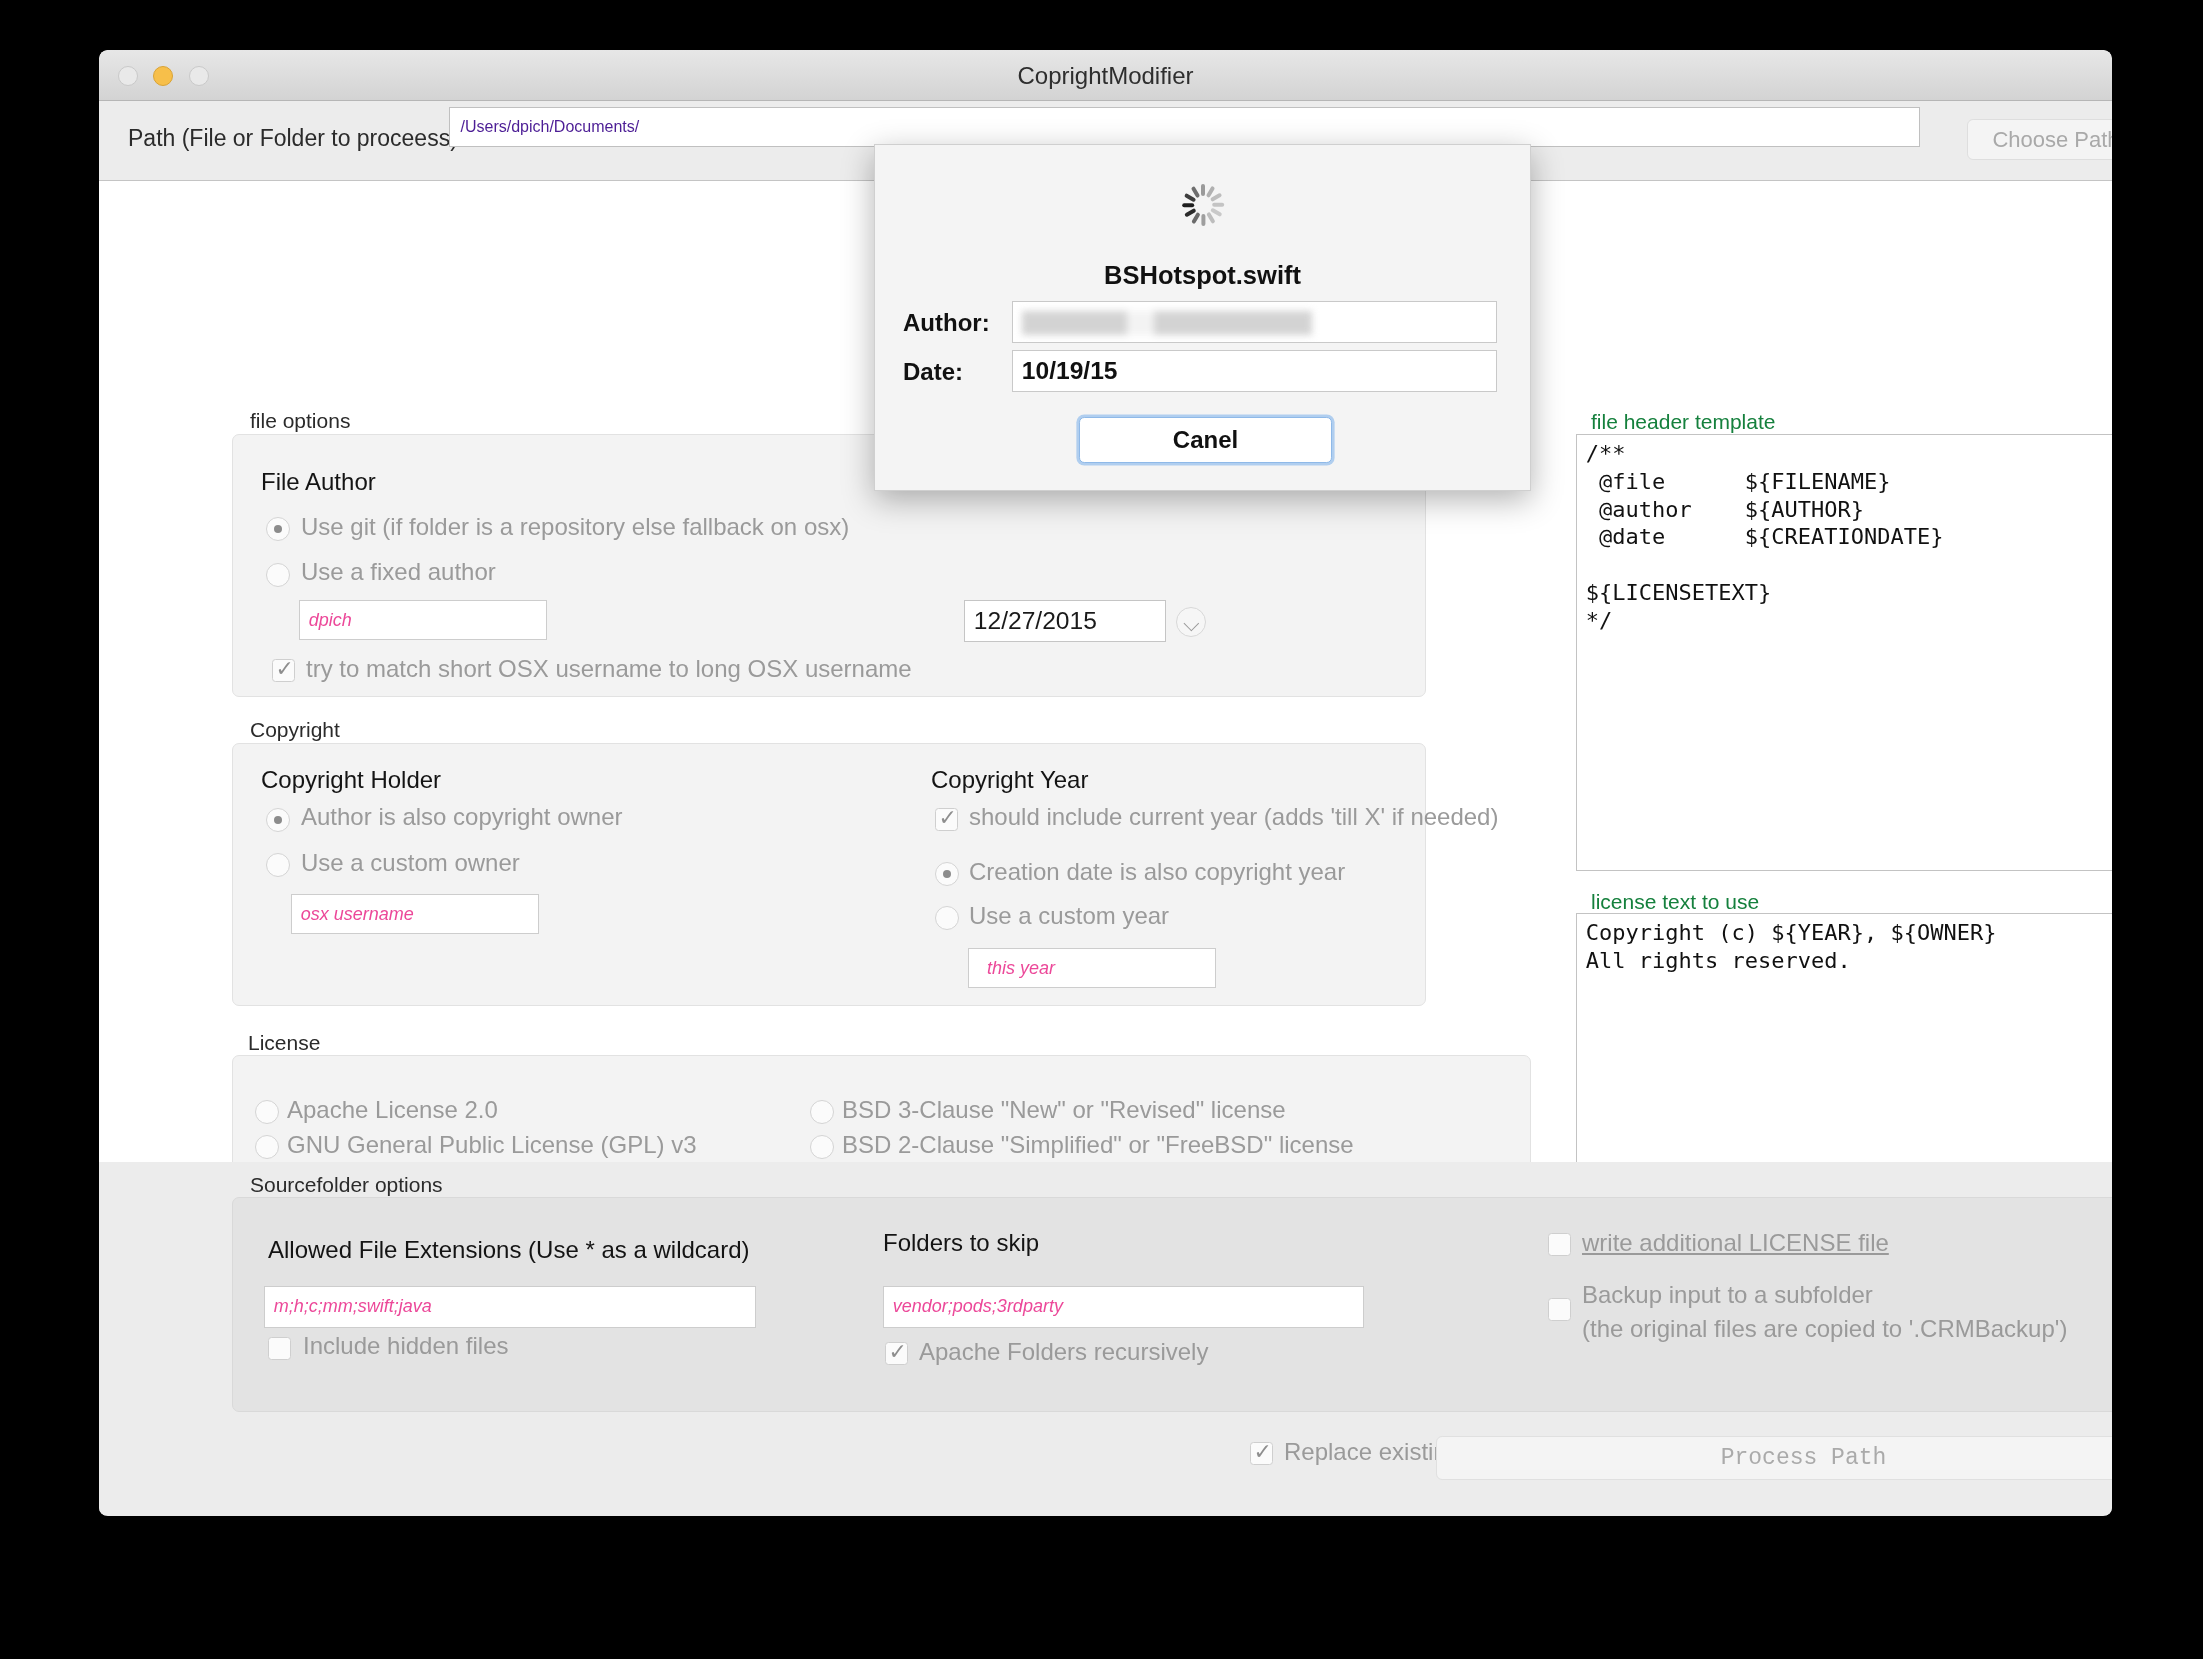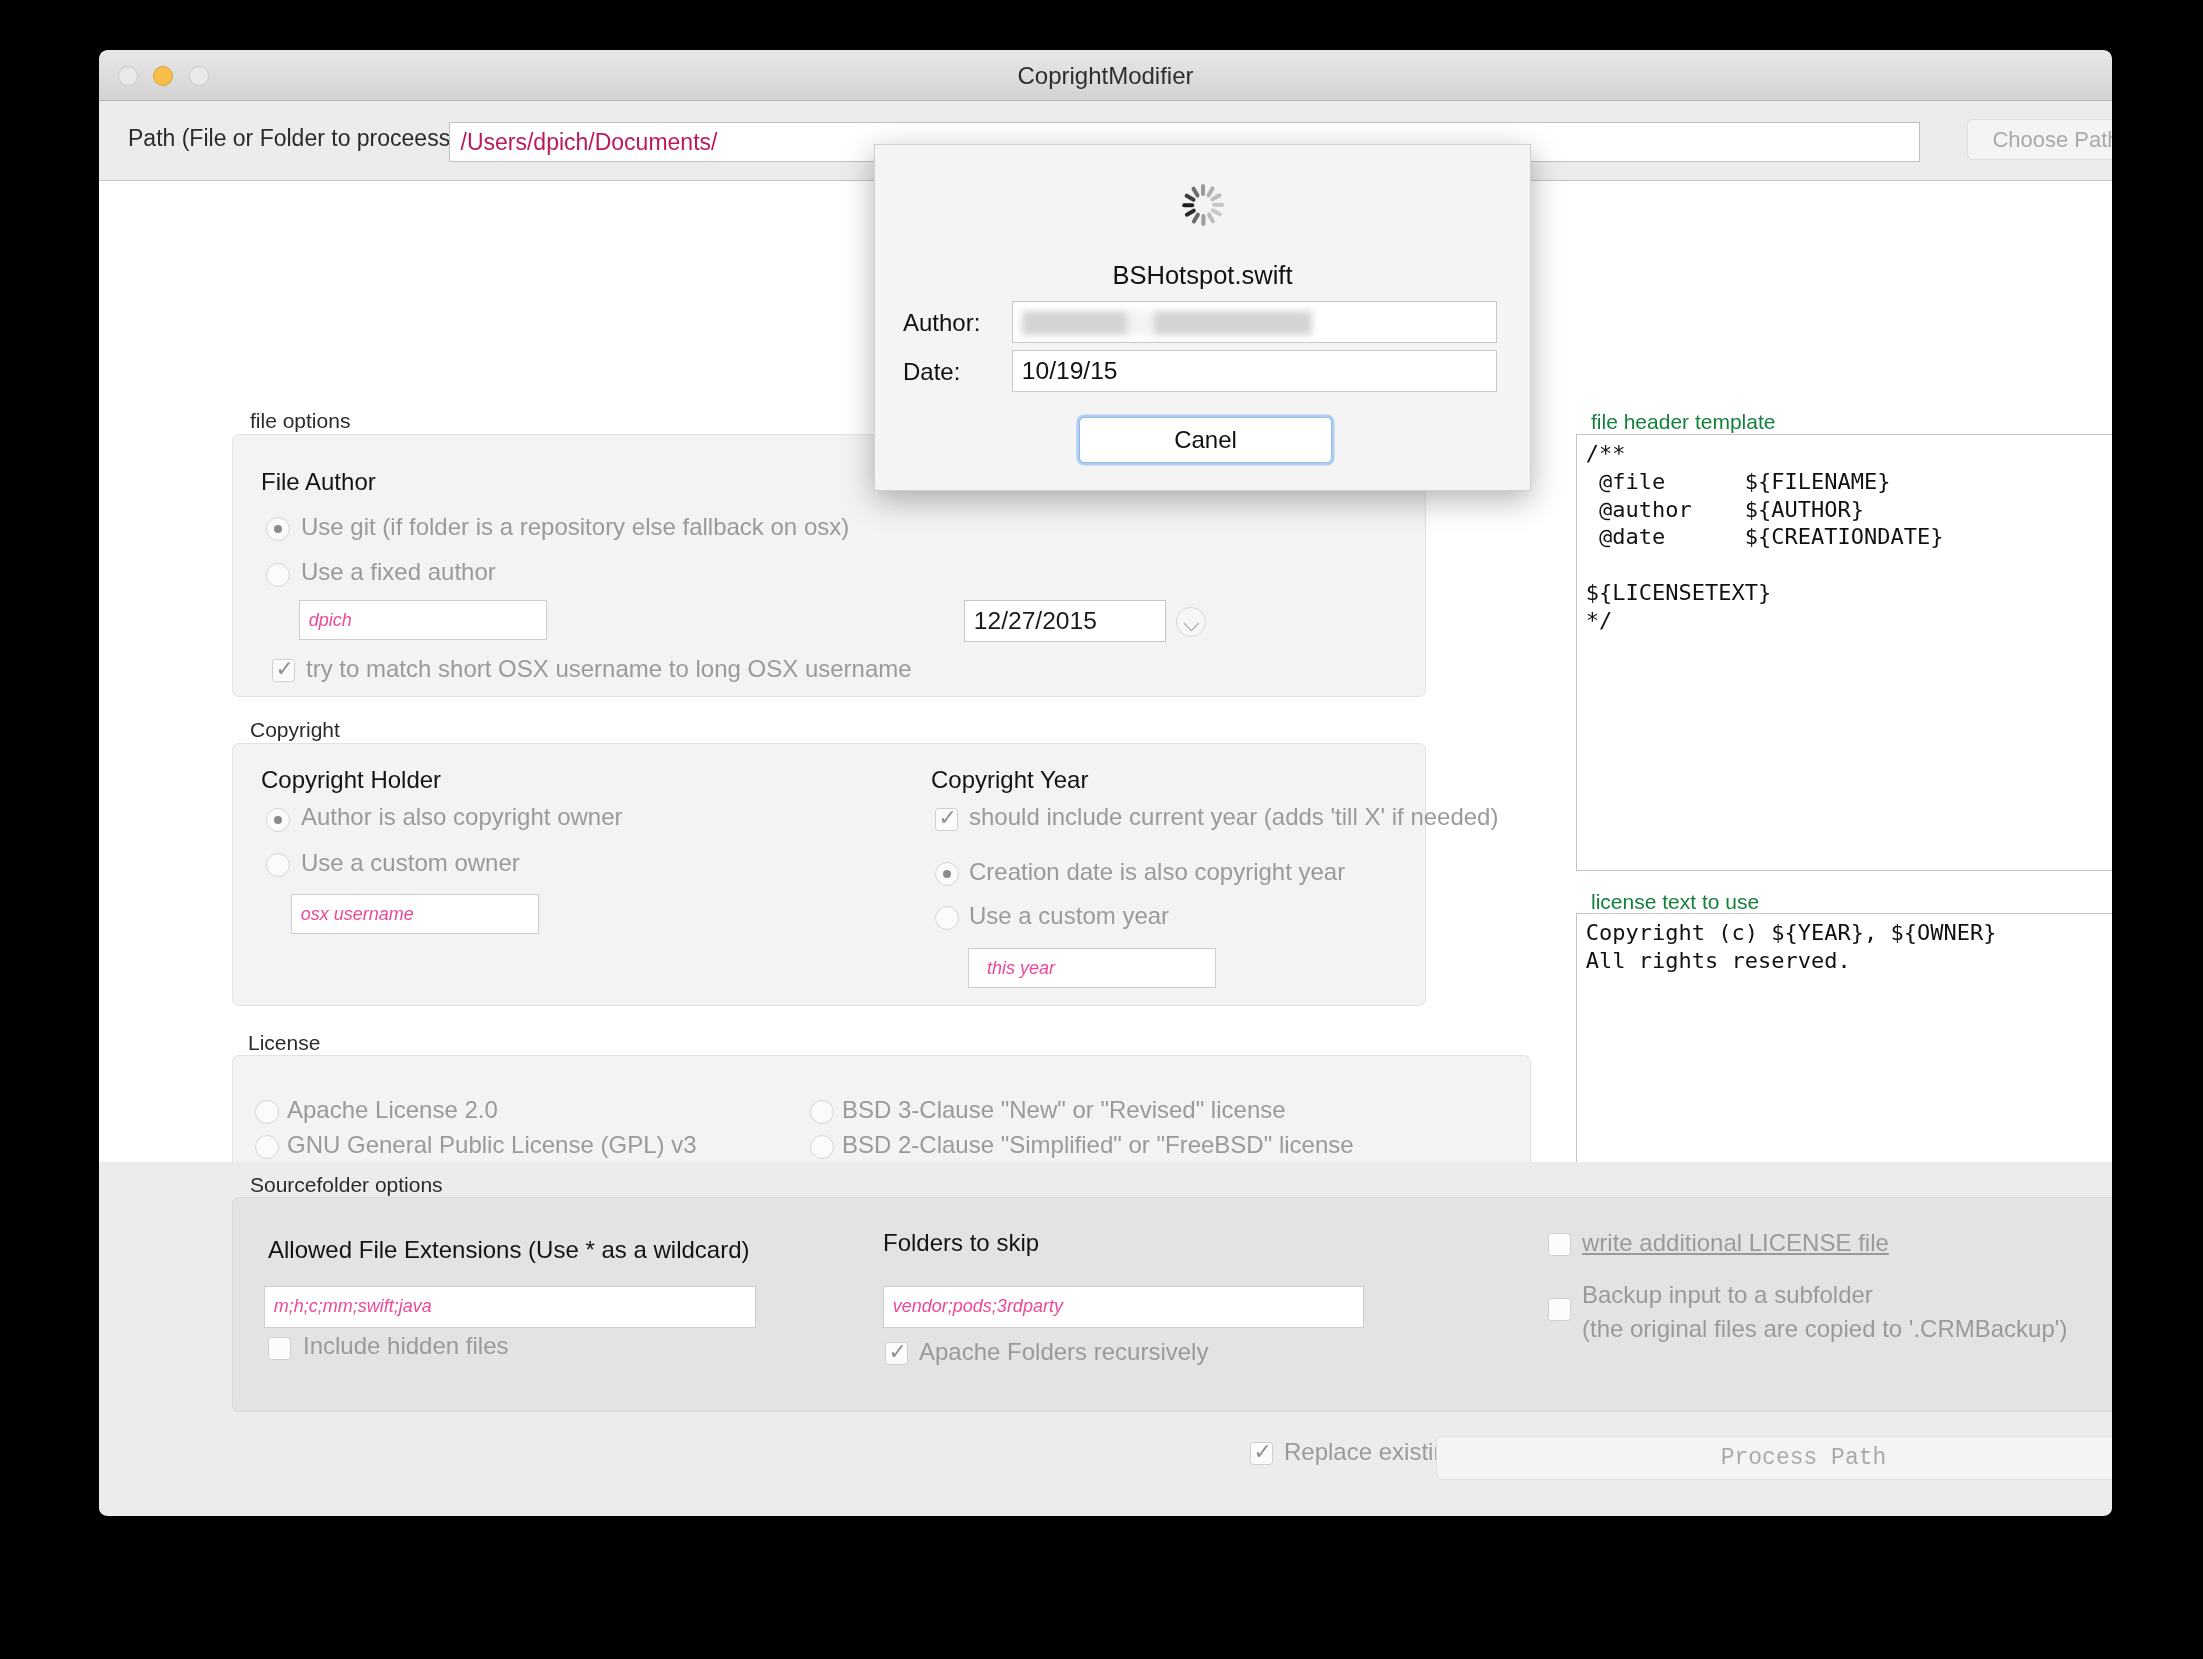--- a/index.html
+++ b/index.html
@@ -49,26 +49,26 @@
     position: relative;
     height: 80px;
     background: #ececec;
     border-bottom: 0.9px solid #c4c4c4;
   }
   #pathbar .lbl {
     position: absolute; left: 29px; top: 24px;
     font-size: 23px; color: #2b2b2b;
   }
   #pathbar .pathfield {
-    position: absolute; left: 350px; top: 21px;
+    position: absolute; left: 350px; top: 6px;
     width: 1471px; height: 40px;
     background: #fff;
     border: 0.9px solid #c0c0c0;
-    font-size: 23px;
-    color: #be185d;
+    font-size: 16px;
+    color: #4c1d95;
     padding: 5.3px 10.5px;
     line-height: 28px;
     white-space: nowrap;
     overflow: hidden;
   }
   #pathbar .choose {
     position: absolute; left: 1868px; top: 18.4px;
     width: 178px; height: 41px;
     background: #f4f4f4;
     border: 0.9px solid #dedede;
@@ -221,20 +221,21 @@
 
   
   #modal {
     position: absolute;
     left: 775px; top: 94px;
     width: 657px; height: 347px;
     background: #f4f4f4;
     border: 0.9px solid #cfcfcf;
     box-shadow: 0 8.8px 30px rgba(0,0,0,.30);
     z-index: 50;
+    font-weight: bold;
   }
   #modal .fname {
     position: absolute; left: 0; right: 0; top: 116px;
     text-align: center; font-size: 25.5px; color: #111;
   }
   #modal .mlbl {
     position: absolute;
     font-size: 24px; color: #111;
   }
   #modal .mfield {

